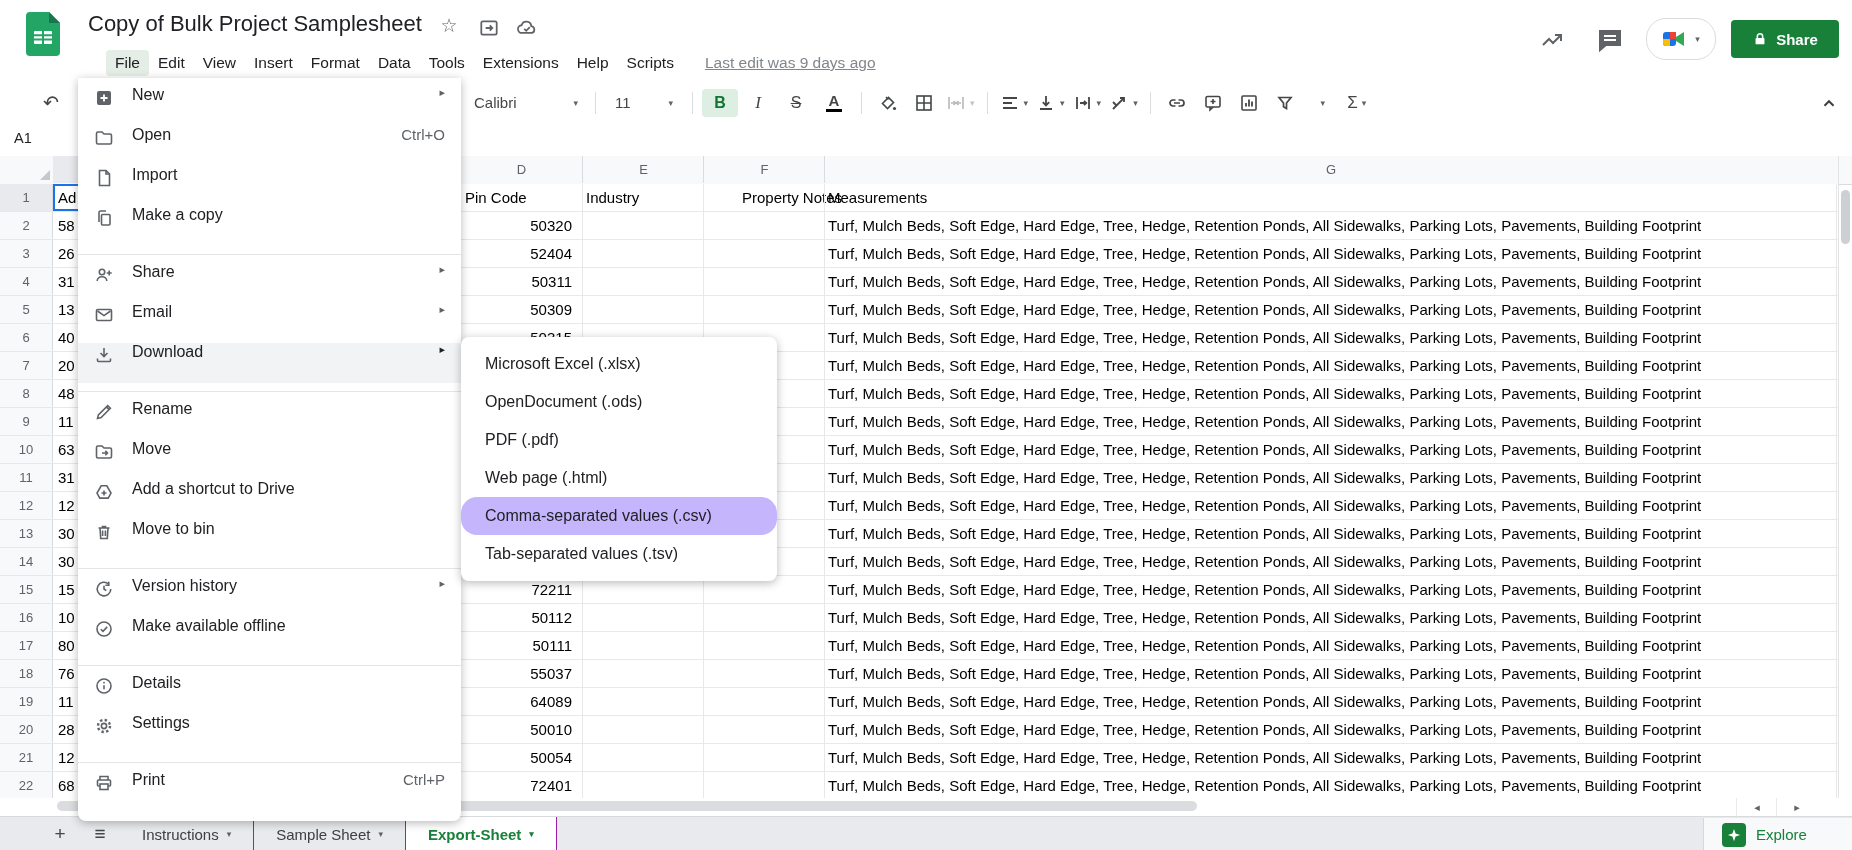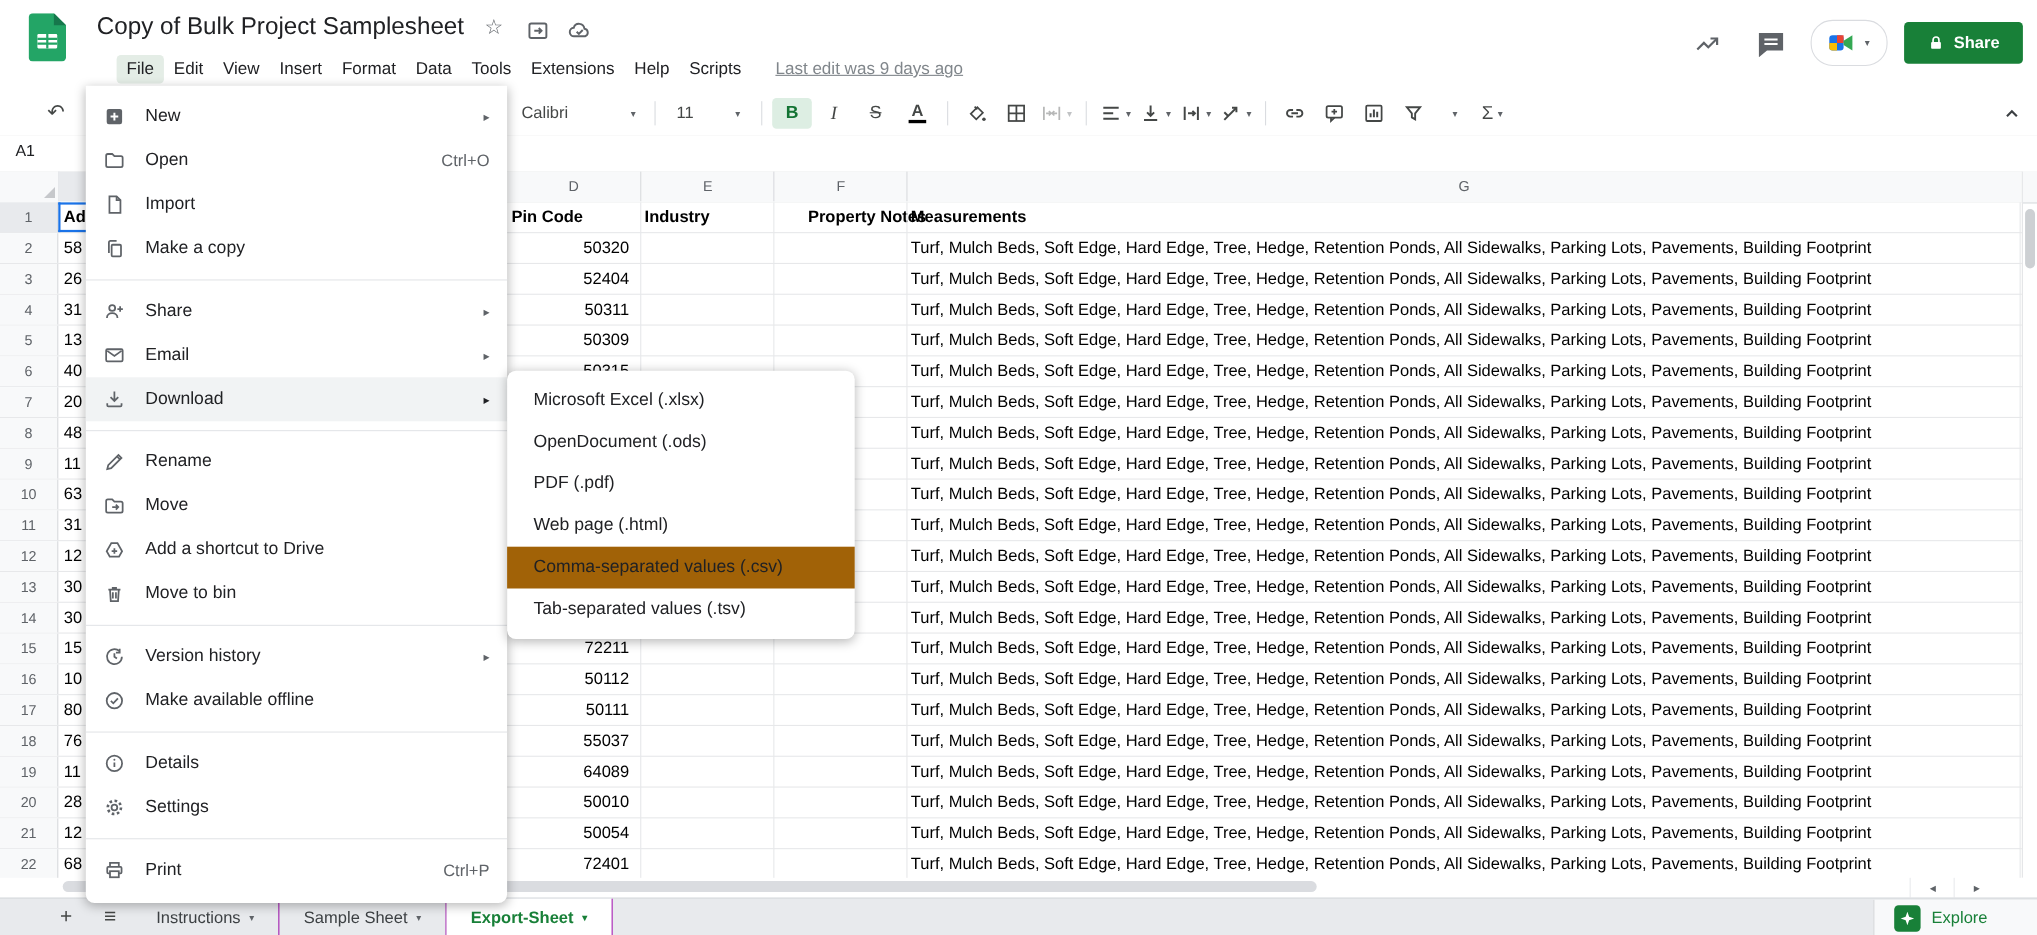--- a/index.html
+++ b/index.html
@@ -65,21 +65,21 @@
   .row{position:absolute;left:0;width:1852px;height:28px;}
   .row .cell{position:absolute;top:0;height:27px;line-height:27px;font-size:15px;color:#000;white-space:nowrap;overflow:hidden;}
   .row{border-bottom:1px solid #e7e8ea;box-sizing:border-box;}
   .rn{position:absolute;left:0;top:0;width:52px;height:27px;background:#f8f9fa;border-right:1px solid #d9dbde;
       display:flex;align-items:center;justify-content:center;font-size:13px;color:#5f6368;}
   .ca{left:53px;width:23px;padding-left:5px;}
   .cd{left:400px;width:172px;text-align:right;padding-right:6px;}
   .ce{left:586px;width:112px;}
   .cf{left:728px;width:114px;text-align:right;}
   .cg{left:828px;width:1006px;}
-  .row.hdr .cell{font-weight:700;}
+  .row.hdr .cell{font-weight:400;}
   .row.hdr .cd{text-align:left;left:465px;width:110px;padding:0;}
   .row.hdr .rn{background:#e8eaed;}
   .row.hdr .ca{border:2px solid #1a73e8;border-right:none;left:53px;top:0;height:23px;line-height:23px;padding-left:3px;}
 
   
   #vscroll{position:absolute;left:1838px;top:156px;width:14px;height:642px;background:#fff;border-left:1px solid #e3e4e6;}
   #vscroll .cap{position:absolute;left:0;top:0;width:14px;height:28px;background:#f8f9fa;border-bottom:1px solid #d9dbde;}
   #vthumb{position:absolute;left:2px;top:34px;width:9px;height:54px;border-radius:5px;background:#cdd0d3;}
   #hscroll-strip{position:absolute;left:0;top:798px;width:1852px;height:18px;background:#fff;}
   #hthumb{position:absolute;left:57px;top:3px;width:1140px;height:10px;border-radius:5px;background:#dadce0;}
@@ -97,31 +97,31 @@
   .sheet-tab.active{background:#fff;color:#188038;font-weight:700;}
   .sheet-tab.active .caret{color:#188038;}
   #explore-zone{position:absolute;right:0;top:1px;width:130px;height:33px;background:#f8f9fa;border-left:1px solid #d5d7da;
                 display:flex;align-items:center;gap:10px;padding-left:18px;cursor:pointer;}
   #explore-label{color:#188038;font-size:15px;}
   #explore-ico{width:24px;height:24px;border-radius:4px;background:#188038;display:flex;align-items:center;justify-content:center;}
 
   
   #file-menu{position:absolute;left:78px;top:78px;width:383px;background:#fff;z-index:50;
              border-radius:0 0 8px 8px;box-shadow:0 2px 10px rgba(0,0,0,.28);padding:8px 0 10px 0;}
-  .mi{height:40px;display:flex;align-items:center;padding:0 16px 0 14px;cursor:pointer;}
+  .mi{height:40px;display:flex;padding:0 16px 0 14px;cursor:pointer;}
   .mi.hl{background:#f1f3f4;}
   .mico{width:24px;height:24px;margin-right:16px;display:flex;align-items:center;justify-content:center;flex:none;}
   .mlabel{font-size:16px;color:#202124;flex:1;white-space:nowrap;}
   .maccel{font-size:15px;color:#5f6368;}
   .marrow{font-size:11px;color:#5f6368;}
   .mdiv{height:1px;background:#e3e5e8;margin:8px 0;}
   #dl-submenu{position:absolute;left:461px;top:337px;width:316px;background:#fff;z-index:60;border-radius:8px;
               box-shadow:0 2px 10px rgba(0,0,0,.28);padding:8px 0;}
   .smi{height:38px;display:flex;align-items:center;padding:0 24px;font-size:16px;color:#202124;cursor:pointer;white-space:nowrap;}
-  .smi.hl{background:#a16207;}
+  .smi.hl{background:#c4b5fd;border-radius:16px;}
 
   svg{flex:none;}
 </style>
 </head>
 <body>
 
 <div id="app">
 
   <div id="topbar">
     <svg id="logo" viewBox="0 0 34 44">

